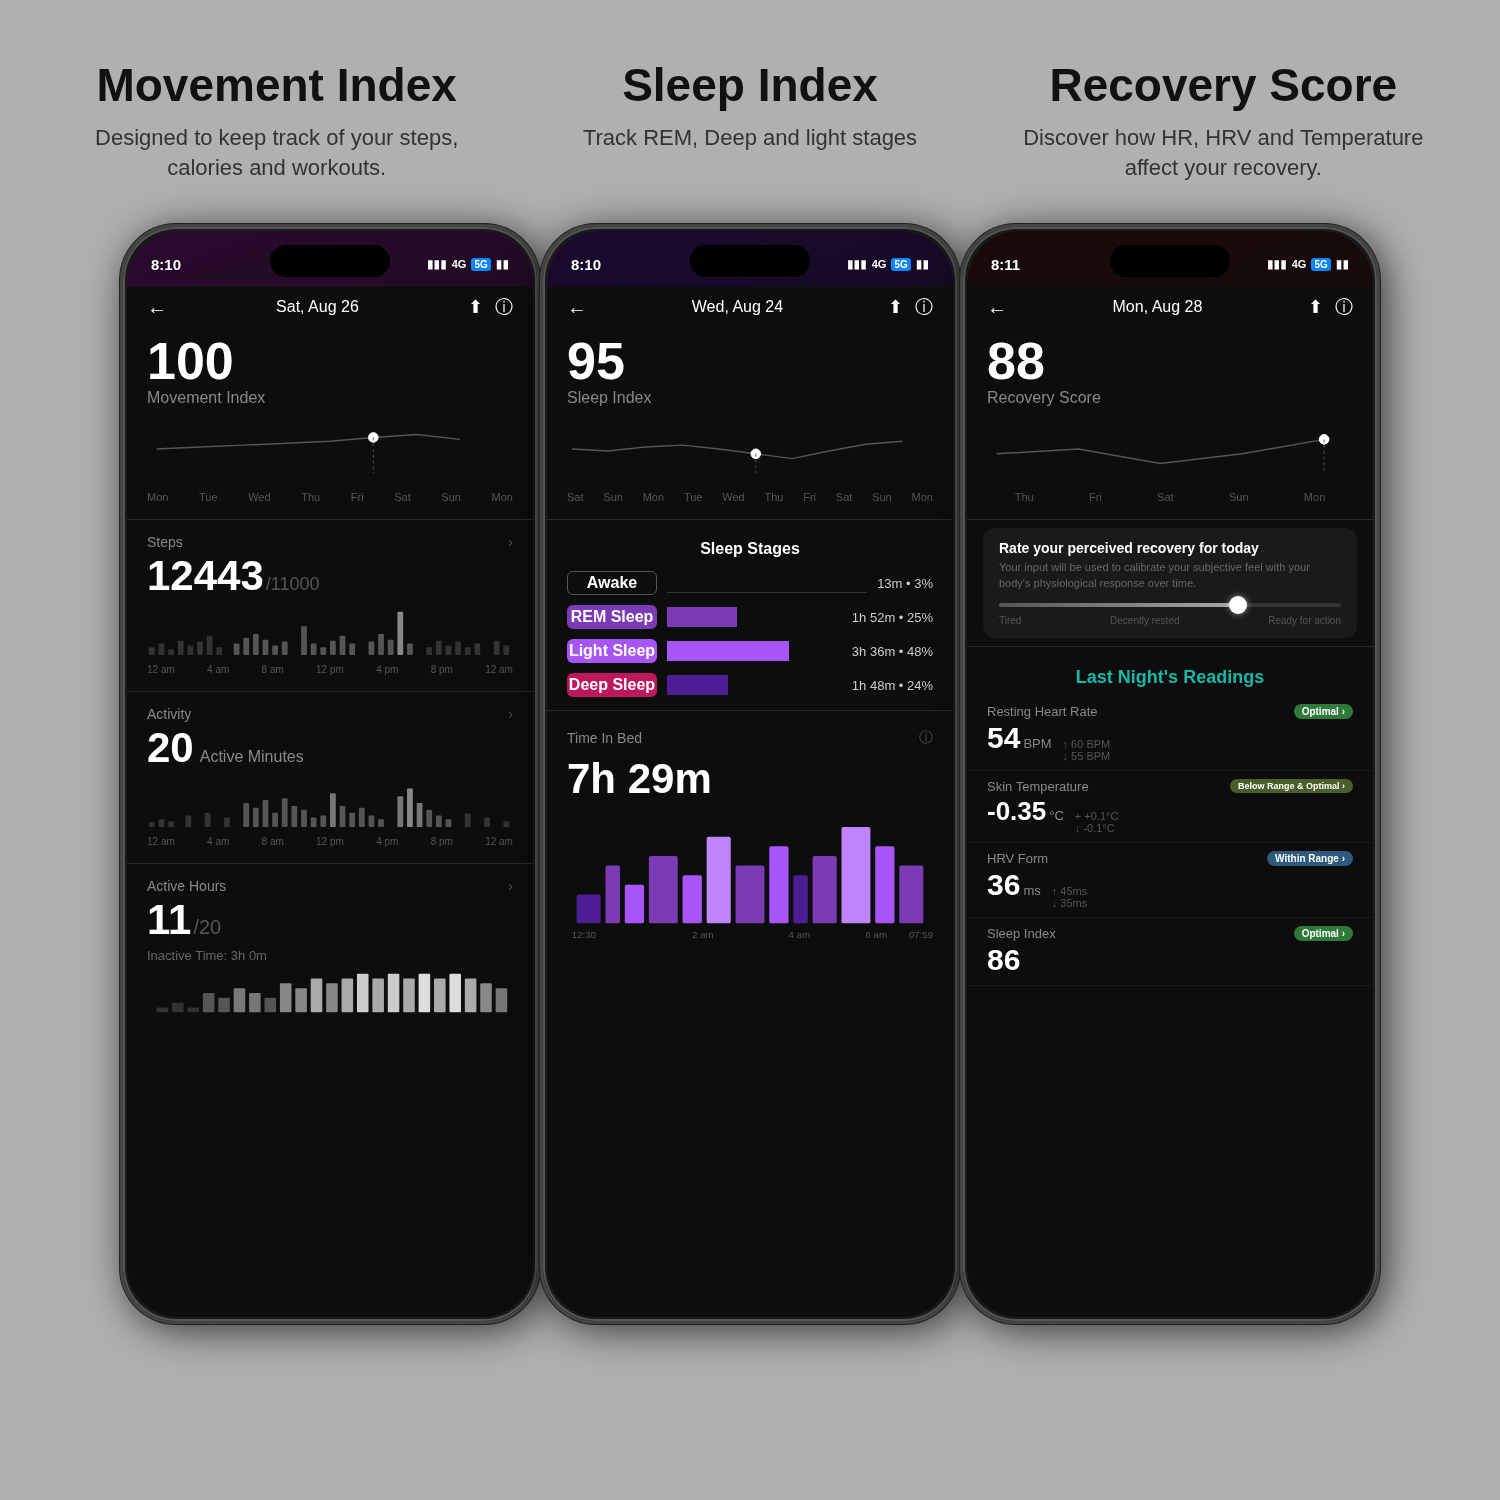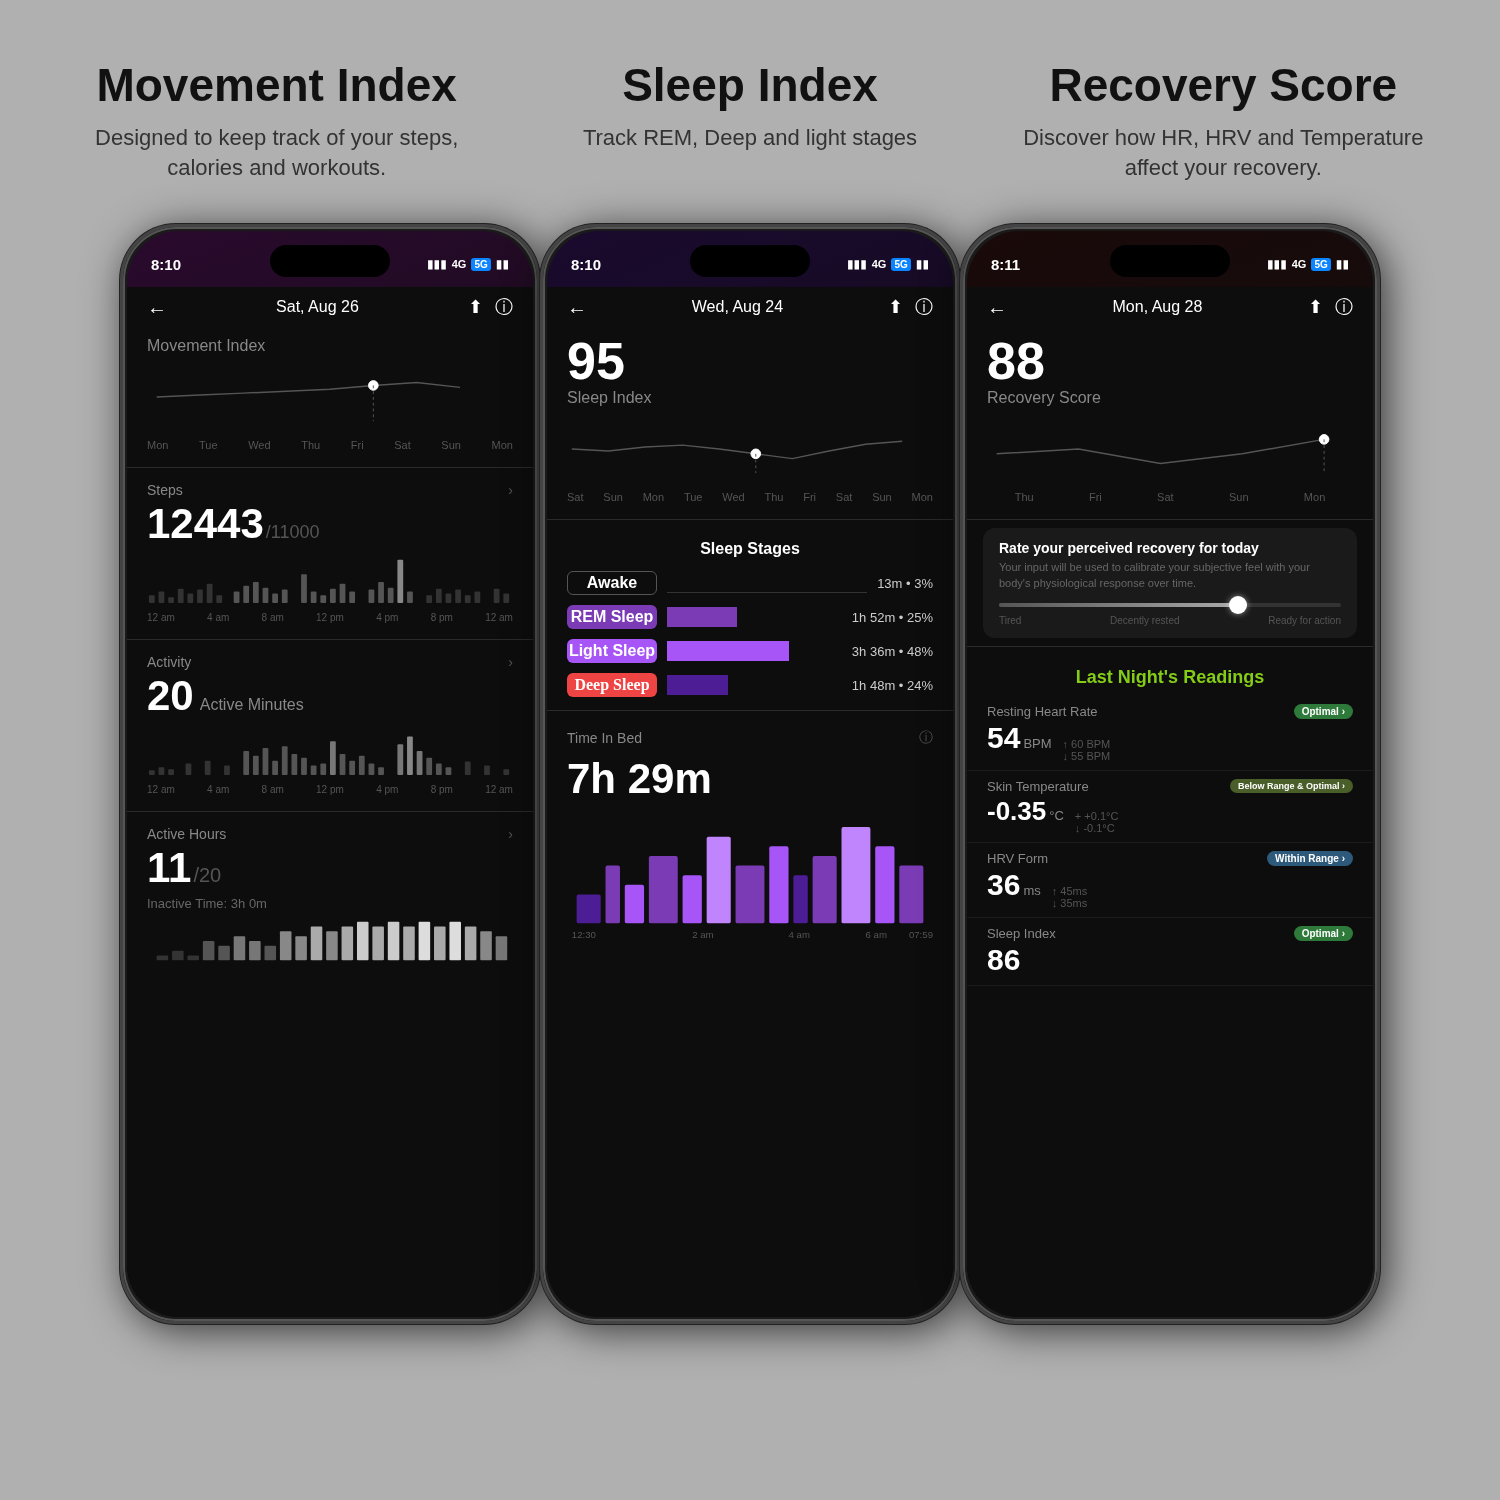--- a/index.html
+++ b/index.html
@@ -253,21 +253,21 @@
       align-items: center;
       justify-content: center;
       font-size: 16px;
       font-weight: 600;
       color: #fff;
       flex-shrink: 0;
     }
     .stage-awake { background: transparent; border: 1px solid #555; }
     .stage-rem { background: #7b3bb5; }
     .stage-light { background: #a855f7; }
-    .stage-deep { background: #ef4444; font-family: Liberation Serif, serif; }
+    .stage-deep { background: #be185d; }
     .stage-stats {
       font-size: 13px;
       color: #ccc;
       margin-left: auto;
     }
 
     
     .time-bed-row {
       display: flex;
       align-items: center;
@@ -336,21 +336,21 @@
       font-size: 10px;
       color: #555;
       margin-top: 4px;
     }
 
     
     .readings-title {
       text-align: center;
       font-size: 18px;
       font-weight: 600;
-      color: #84cc16;
+      color: #14b8a6;
       padding: 12px 0 8px;
     }
     .reading-item {
       padding: 8px 20px;
       border-bottom: 1px solid #1a1a1a;
     }
     .reading-header {
       display: flex;
       justify-content: space-between;
       align-items: center;
@@ -469,20 +469,21 @@
           <div class="nav-bar">
             <span class="nav-back">←</span>
             <span class="nav-date">Sat, Aug 26</span>
             <div class="nav-actions">
               <span class="nav-icon">⬆</span>
               <span class="nav-icon">ⓘ</span>
             </div>
           </div>
 
           <div class="score-section">
+            <div class="score-number">100</div>
             <div class="score-label">Movement Index</div>
           </div>
 
           <div class="chart-area">
             <svg width="100%" height="60" viewBox="0 0 380 60">
               <polyline points="10,30 55,28 100,26 145,24 190,22 235,18 280,15 325,20" fill="none" stroke="#555" stroke-width="1.5"></polyline>
               <circle cx="235" cy="18" r="5" fill="#fff" stroke="#fff"></circle>
               <line x1="235" y1="18" x2="235" y2="55" stroke="#555" stroke-width="1" stroke-dasharray="3,3"></line>
             </svg>
           </div>

